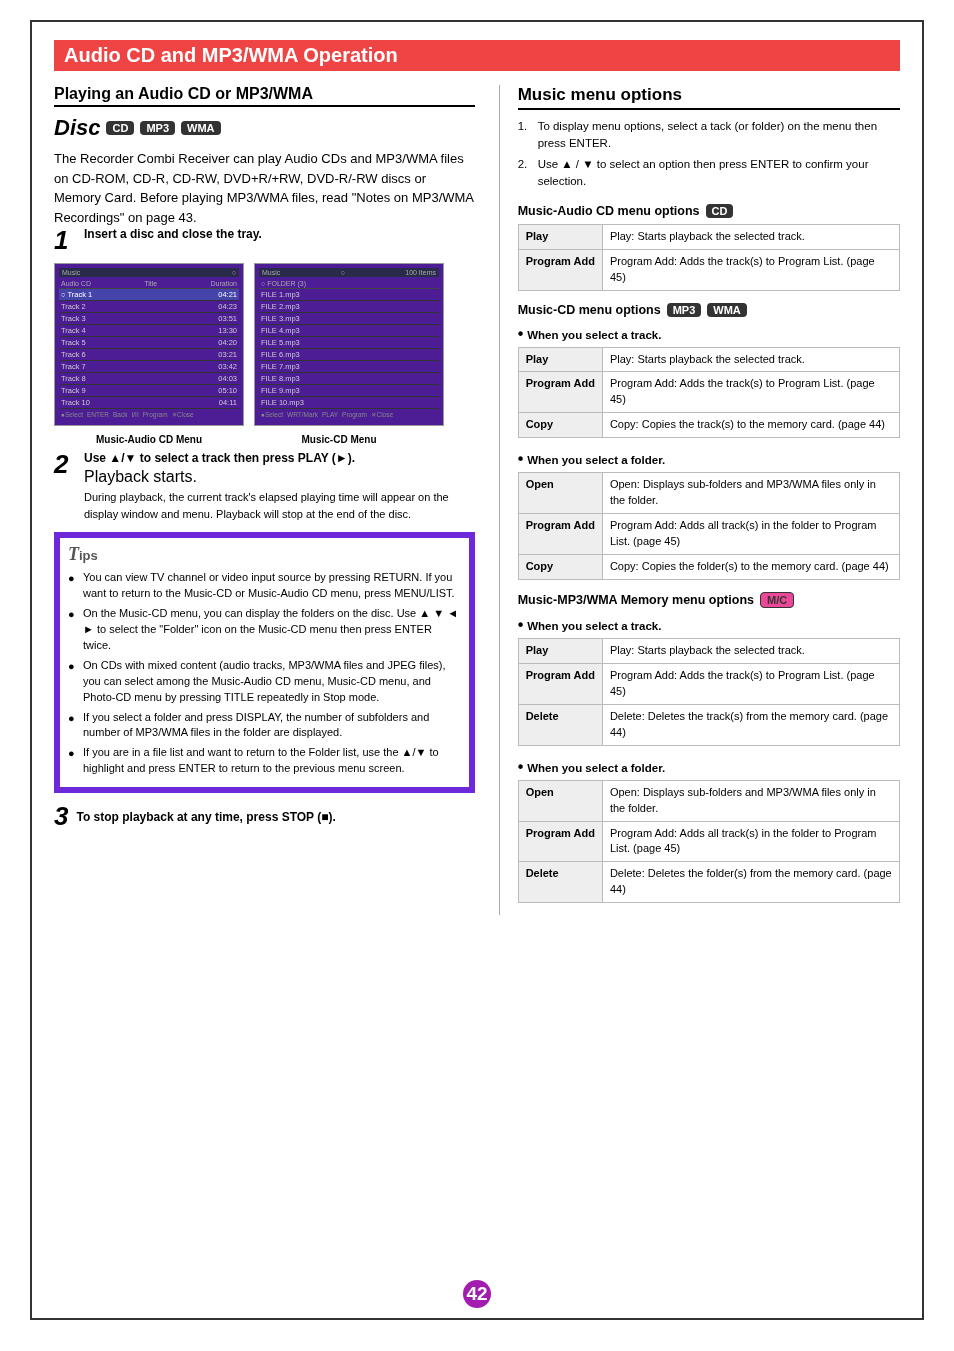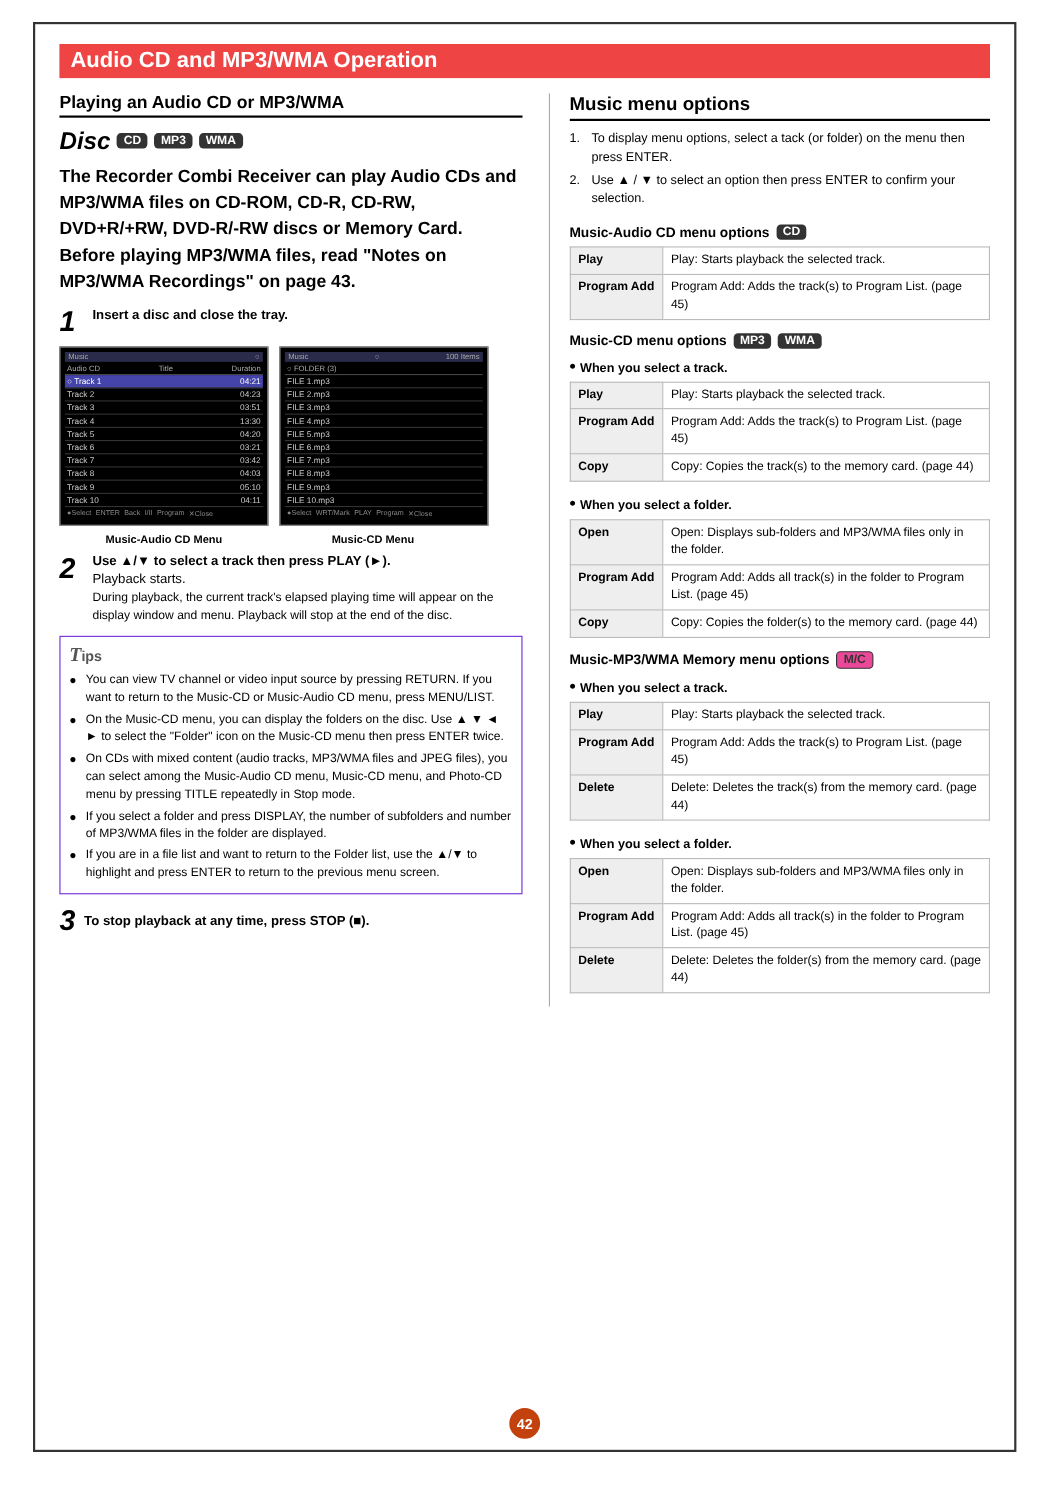--- a/index.html
+++ b/index.html
@@ -69,24 +69,22 @@
     .badge-outline {
       background: #ec4899;
       color: #333;
       border: 1.5px solid #333;
       border-radius: 4px;
       padding: 1px 6px;
       font-size: 11px;
       font-weight: bold;
     }
     .intro-text {
-      font-size: 16px;
+      font-size: 13px;
       line-height: 1.5;
-      margin-bottom: 10px;
-      font-weight: bold;
     }
     .step {
       display: flex;
       gap: 8px;
       margin-bottom: 10px;
     }
     .step-num {
       font-size: 26px;
       font-weight: bold;
       font-style: italic;
@@ -105,21 +103,21 @@
       font-size: 11px;
       line-height: 1.5;
     }
     .menu-screenshots {
       display: flex;
       gap: 10px;
       margin: 8px 0;
     }
     .menu-screenshot {
       border: 1px solid #999;
-      background: #000000;
+      background: #4c1d95;
       color: #ddd;
       font-size: 8px;
       padding: 4px;
       width: 190px;
     }
     .menu-screenshot-title {
       background: #2a2a4a;
       color: #aaa;
       padding: 1px 3px;
       font-size: 7px;
@@ -143,21 +141,21 @@
       display: flex;
       margin-top: 4px;
       margin-bottom: 6px;
     }
     .menu-label {
       font-size: 10px;
       font-weight: bold;
       text-align: center;
     }
     .tips-box {
-      border: 1px solid #6d28d9;
+      border: 6px solid #6d28d9;
       padding: 6px 8px;
       margin: 8px 0;
     }
     .tips-heading {
       font-weight: bold;
       font-style: italic;
       font-size: 13px;
       margin-bottom: 5px;
     }
     .tips-heading span {
@@ -250,33 +248,33 @@
     }
     .bullet-dot {
       font-size: 16px;
       margin-right: 4px;
     }
     .page-number {
       position: absolute;
       bottom: 10px;
       left: 50%;
       transform: translateX(-50%);
-      background: #c2410c;
+      background: #a21caf;
       color: #fff;
       border-radius: 50%;
       width: 28px;
       height: 28px;
       display: flex;
       align-items: center;
       justify-content: center;
       font-weight: bold;
-      font-size: 13px;
+      font-size: 19px;
     }
     .step2-text {
-      font-size: 12px;
+      font-size: 16px;
       line-height: 1.5;
     }
     .step2-subtext {
       font-size: 11px;
       line-height: 1.5;
     }
     .step2-head {
       font-weight: bold;
     }
   </style>

